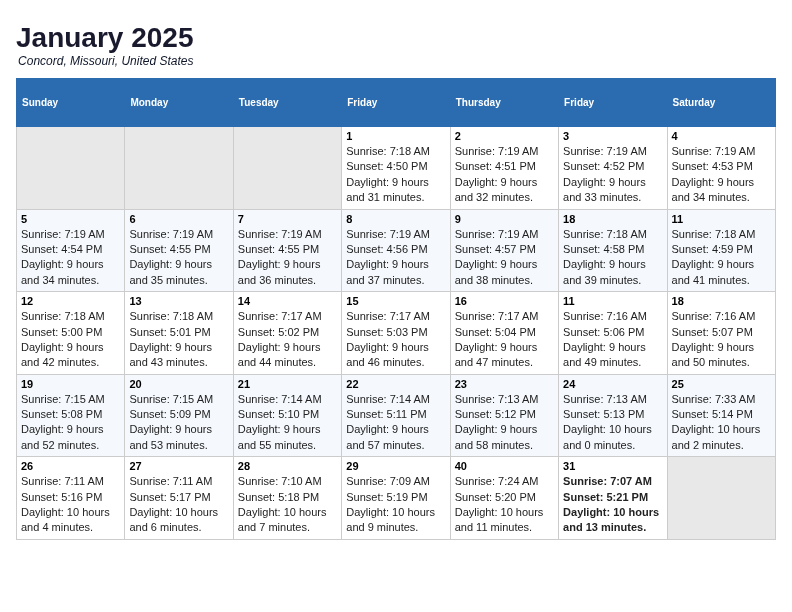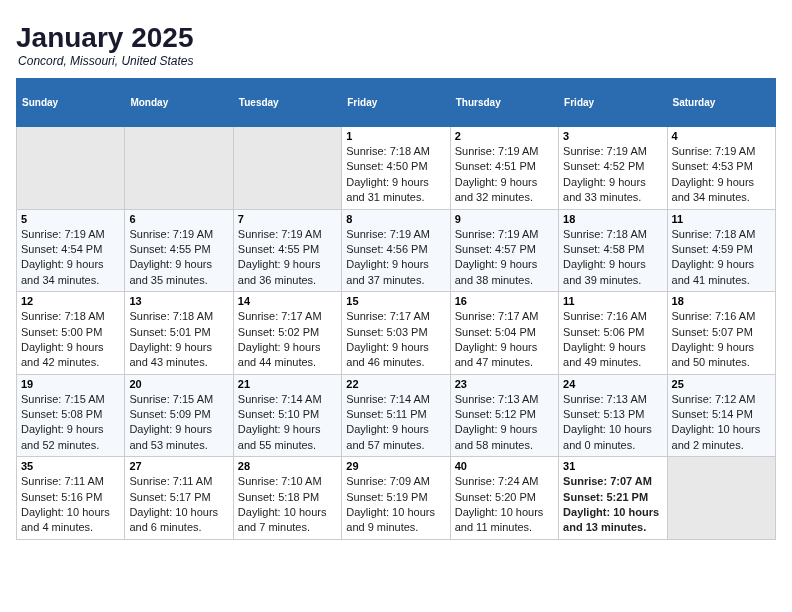--- a/index.html
+++ b/index.html
@@ -276,29 +276,29 @@
           </td>
           <td>
             <div class="day-number">24</div>
             <div class="day-info" style="white-space: pre-line;">Sunrise: 7:13 AM
 Sunset: 5:13 PM
 Daylight: 10 hours
 and 0 minutes.</div>
           </td>
           <td>
             <div class="day-number">25</div>
-            <div class="day-info" style="white-space: pre-line;">Sunrise: 7:12 AM
+            <div class="day-info" style="white-space: pre-line;">Sunrise: 7:33 AM
 Sunset: 5:14 PM
 Daylight: 10 hours
 and 2 minutes.</div>
           </td>
         </tr>
         <tr>
           <td>
-            <div class="day-number">35</div>
+            <div class="day-number">26</div>
             <div class="day-info" style="white-space: pre-line;">Sunrise: 7:11 AM
 Sunset: 5:16 PM
 Daylight: 10 hours
 and 4 minutes.</div>
           </td>
           <td>
             <div class="day-number">27</div>
             <div class="day-info" style="white-space: pre-line;">Sunrise: 7:11 AM
 Sunset: 5:17 PM
 Daylight: 10 hours

